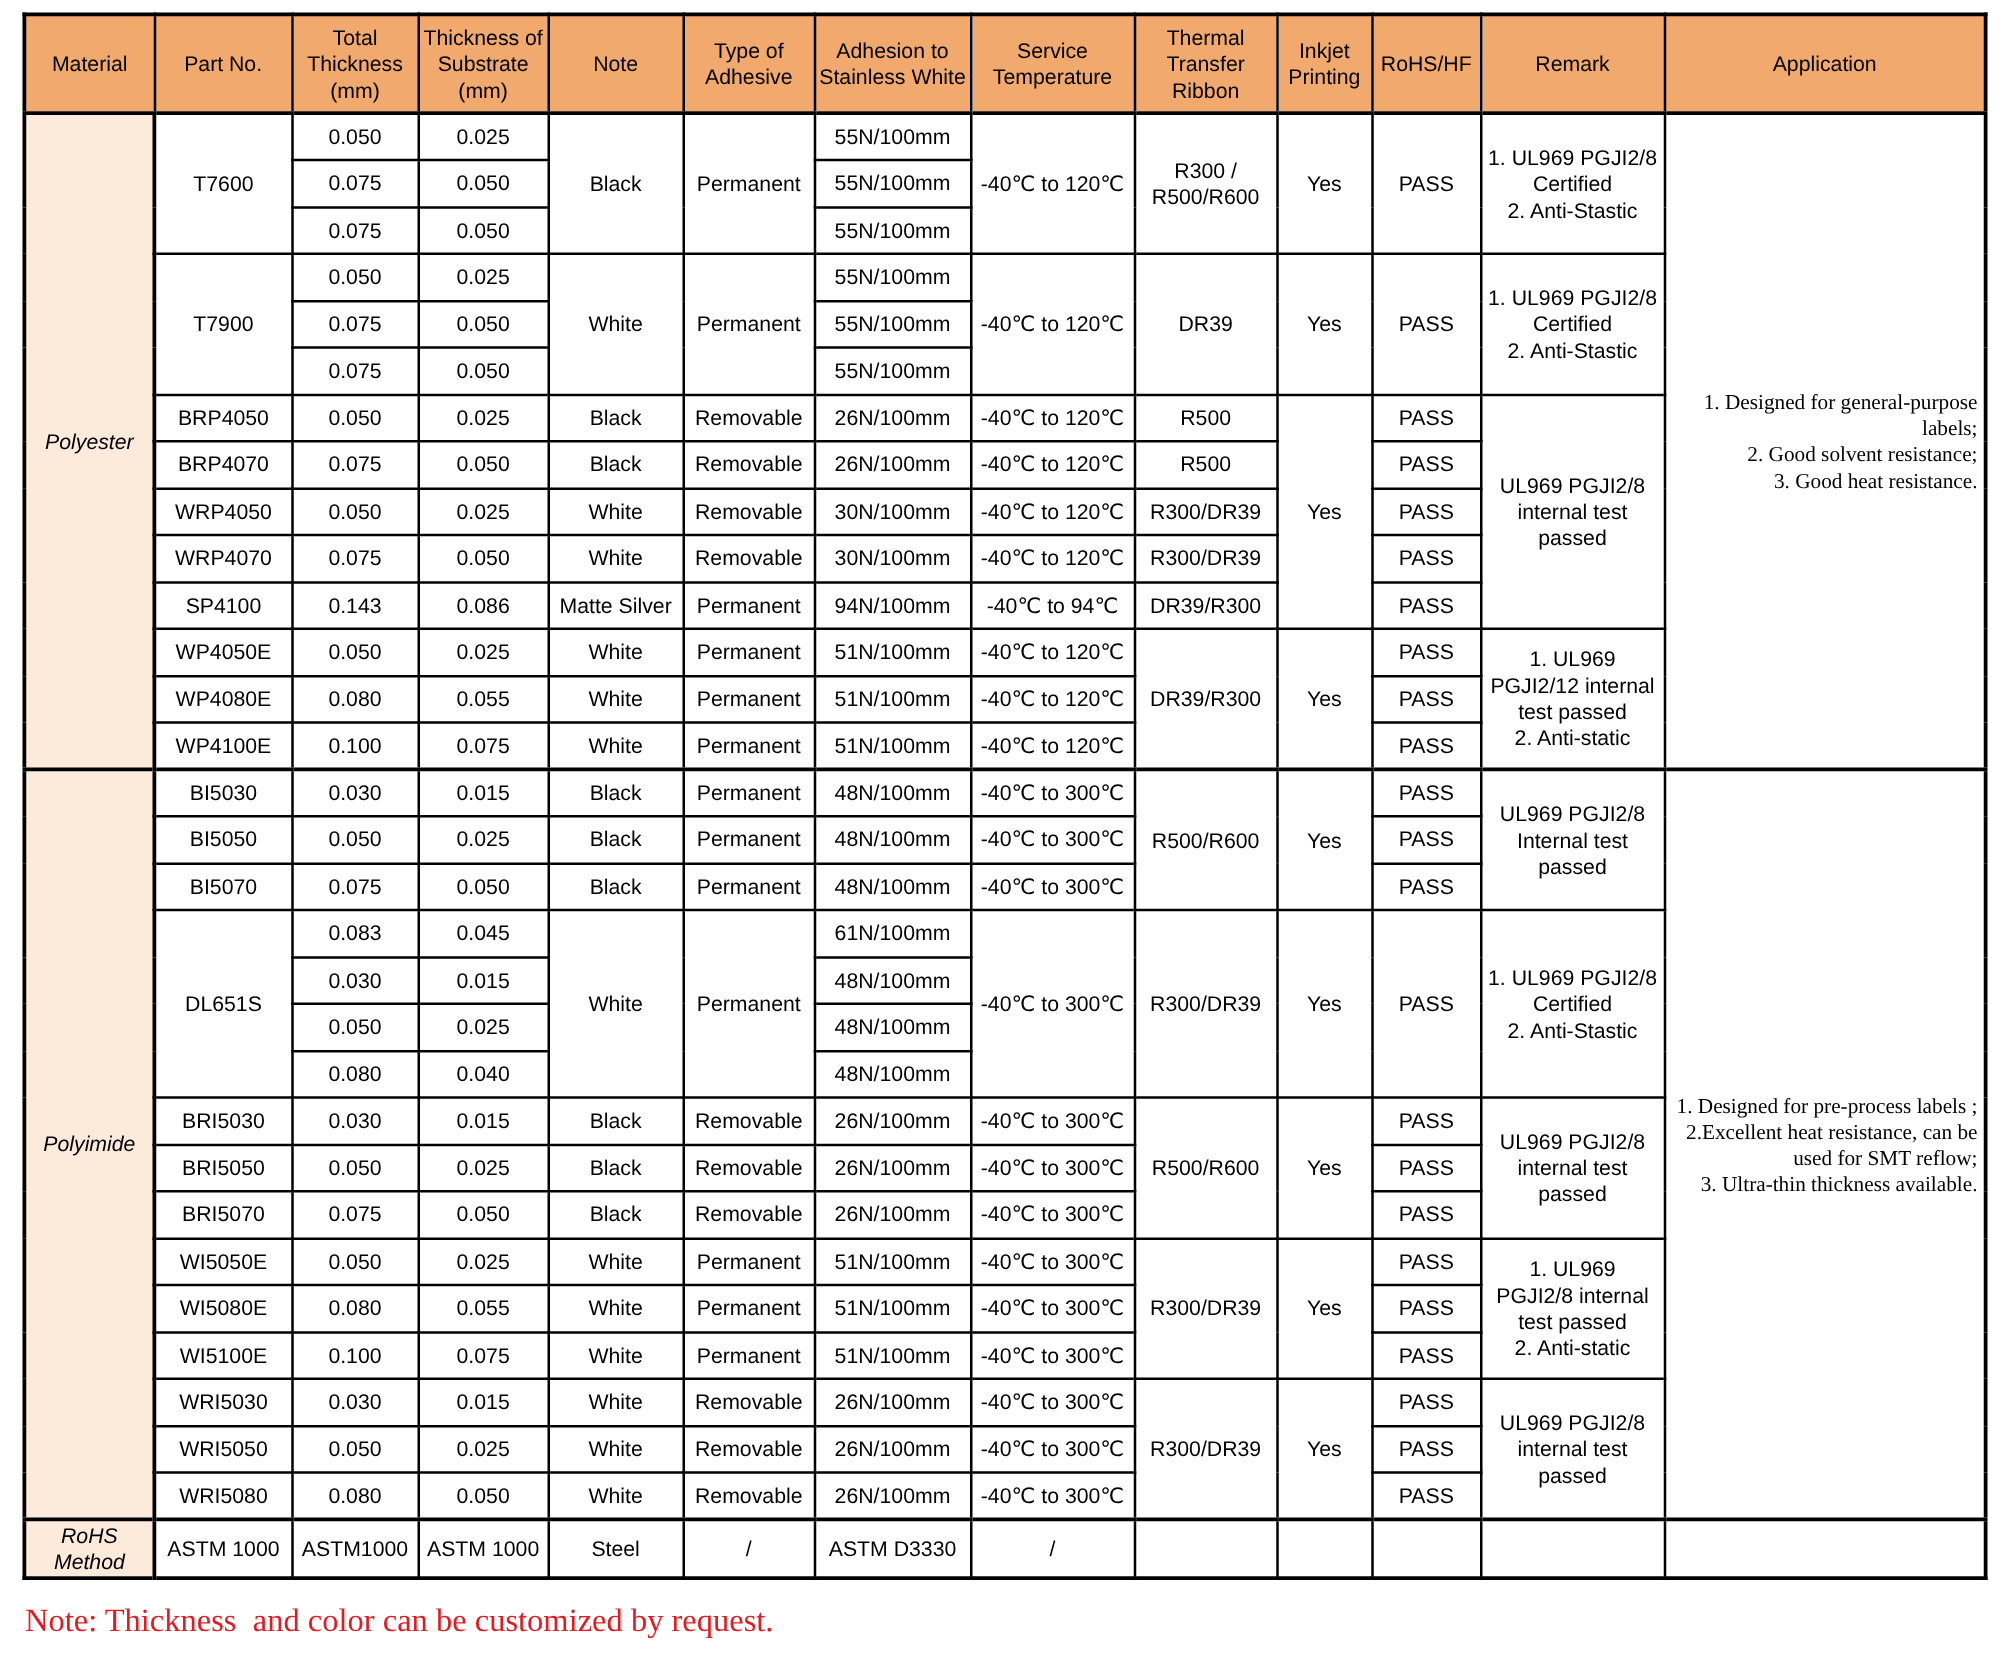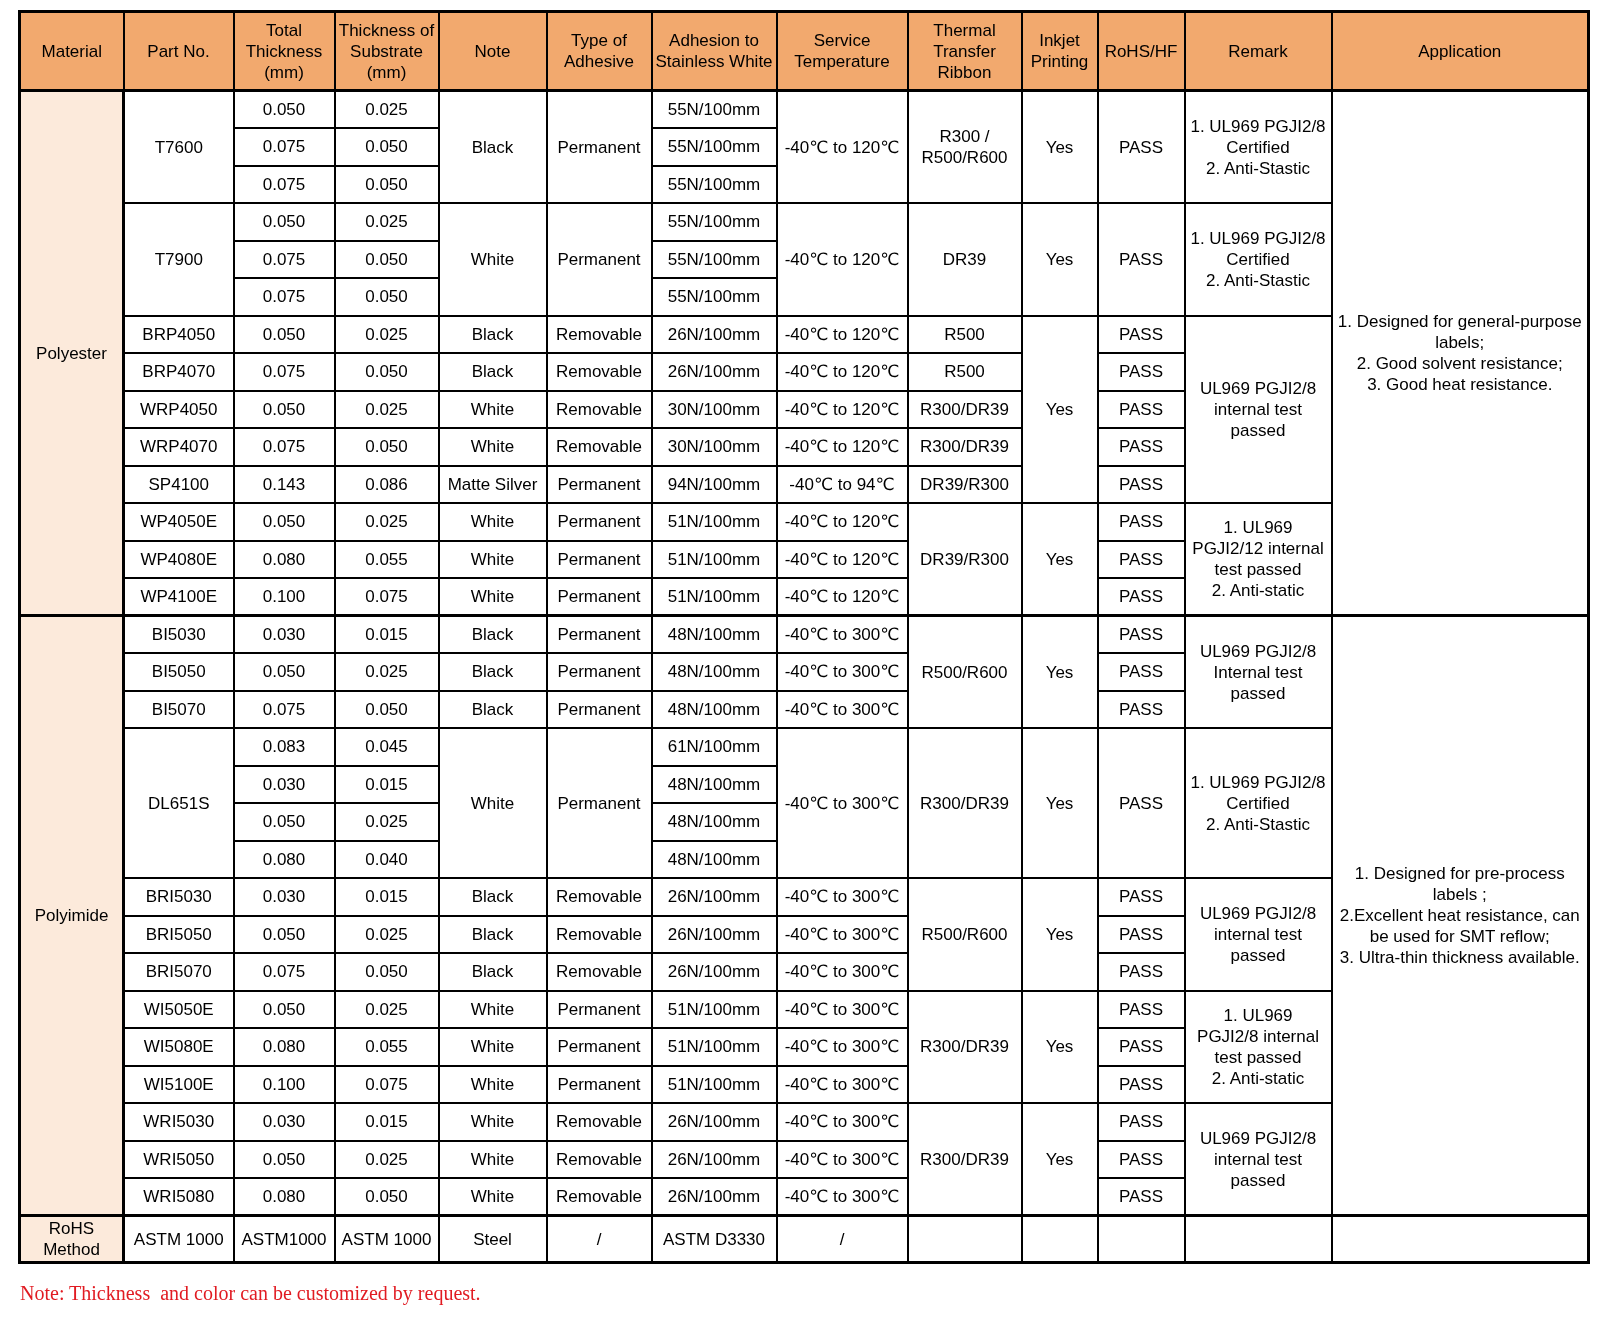--- a/index.html
+++ b/index.html
@@ -27,27 +27,28 @@
   }
   thead th{
     background:var(--header-bg);
     font-weight:normal;height:74px;
     border-bottom:3px solid var(--border-color);
   }
   tbody tr{height:37.5px;}
   td.mat{
     background:var(--material-bg);
     border-right:3px solid var(--border-color);
+    font-style:italic;
   }
   tr.sec td{border-top:3px solid var(--border-color);}
-  td.app{text-align:center;padding:2px 5px;}
+  td.app{text-align:right;padding:2px 5px;font-family:Liberation Serif, serif;}
   .note{
     margin:18px 0 0 20px;
     font-family:"Liberation Serif","DejaVu Serif",serif;
-    font-size:20px;color:var(--note-red);
+    font-size:26px;color:var(--note-red);
     white-space:pre-wrap;
   }
 </style>
 </head>
 <body>
 
 <table class="spec">
   <colgroup>
     <col style="width:104px">
       <col style="width:110px">

